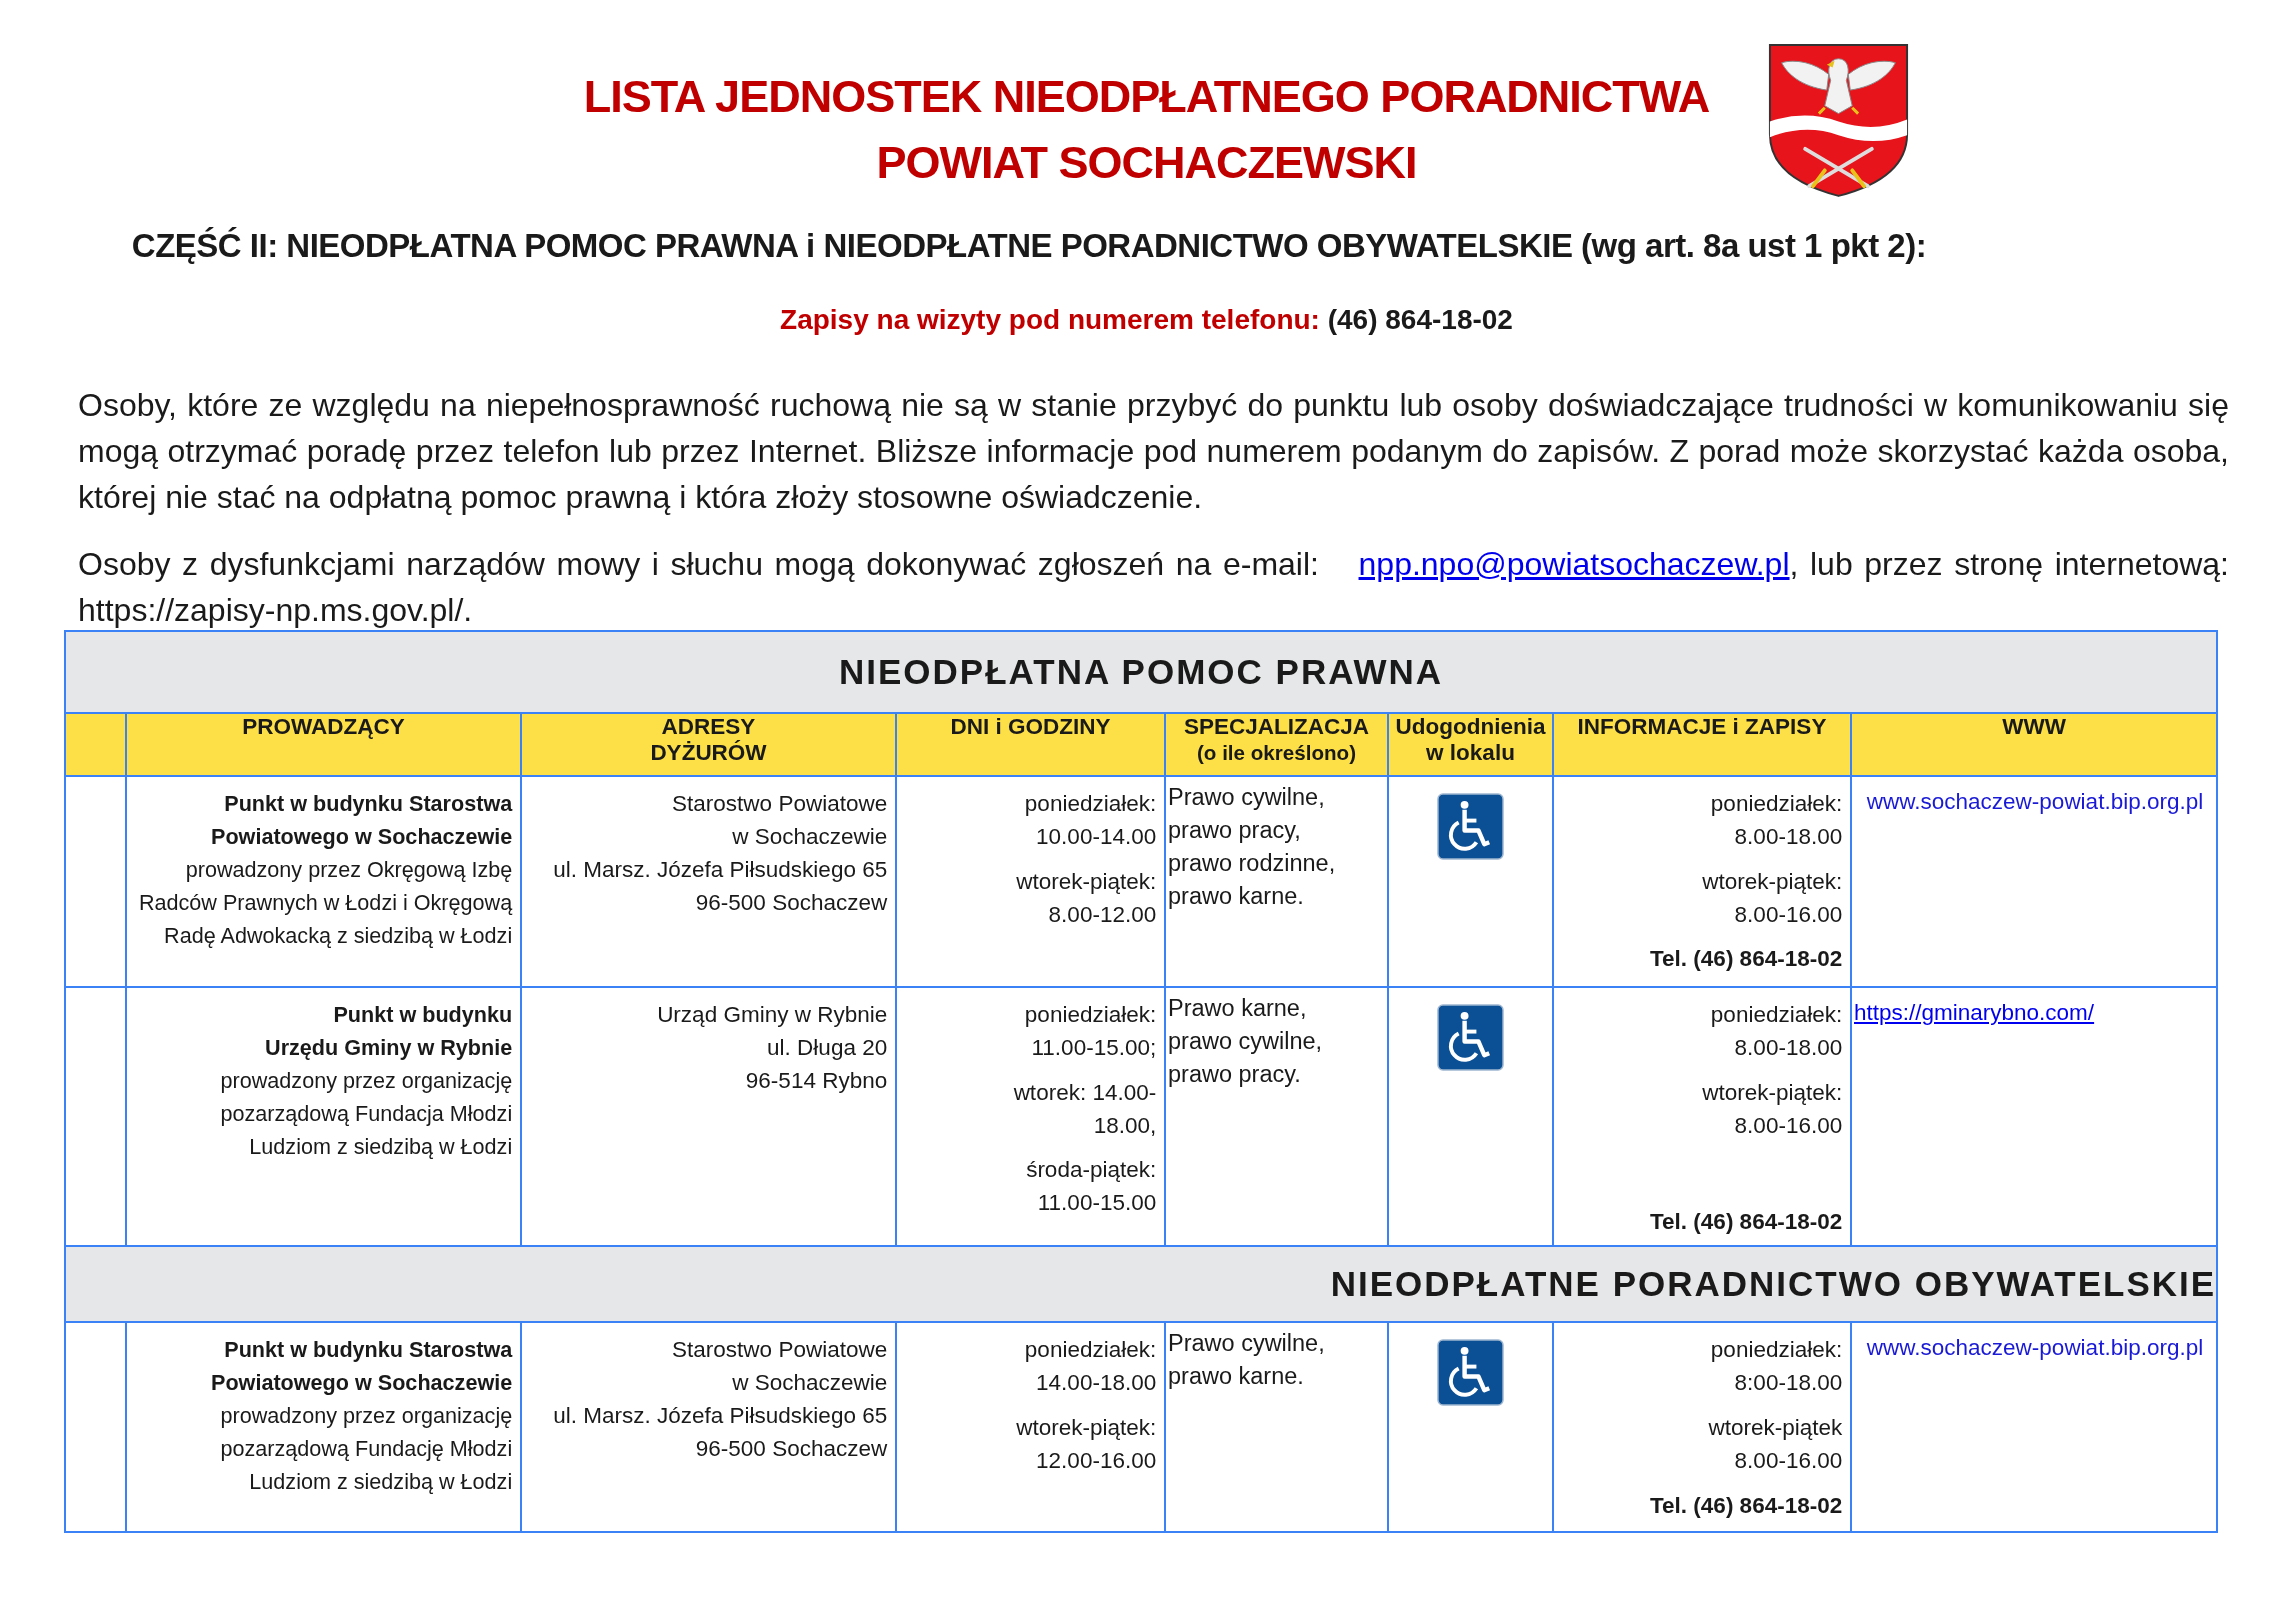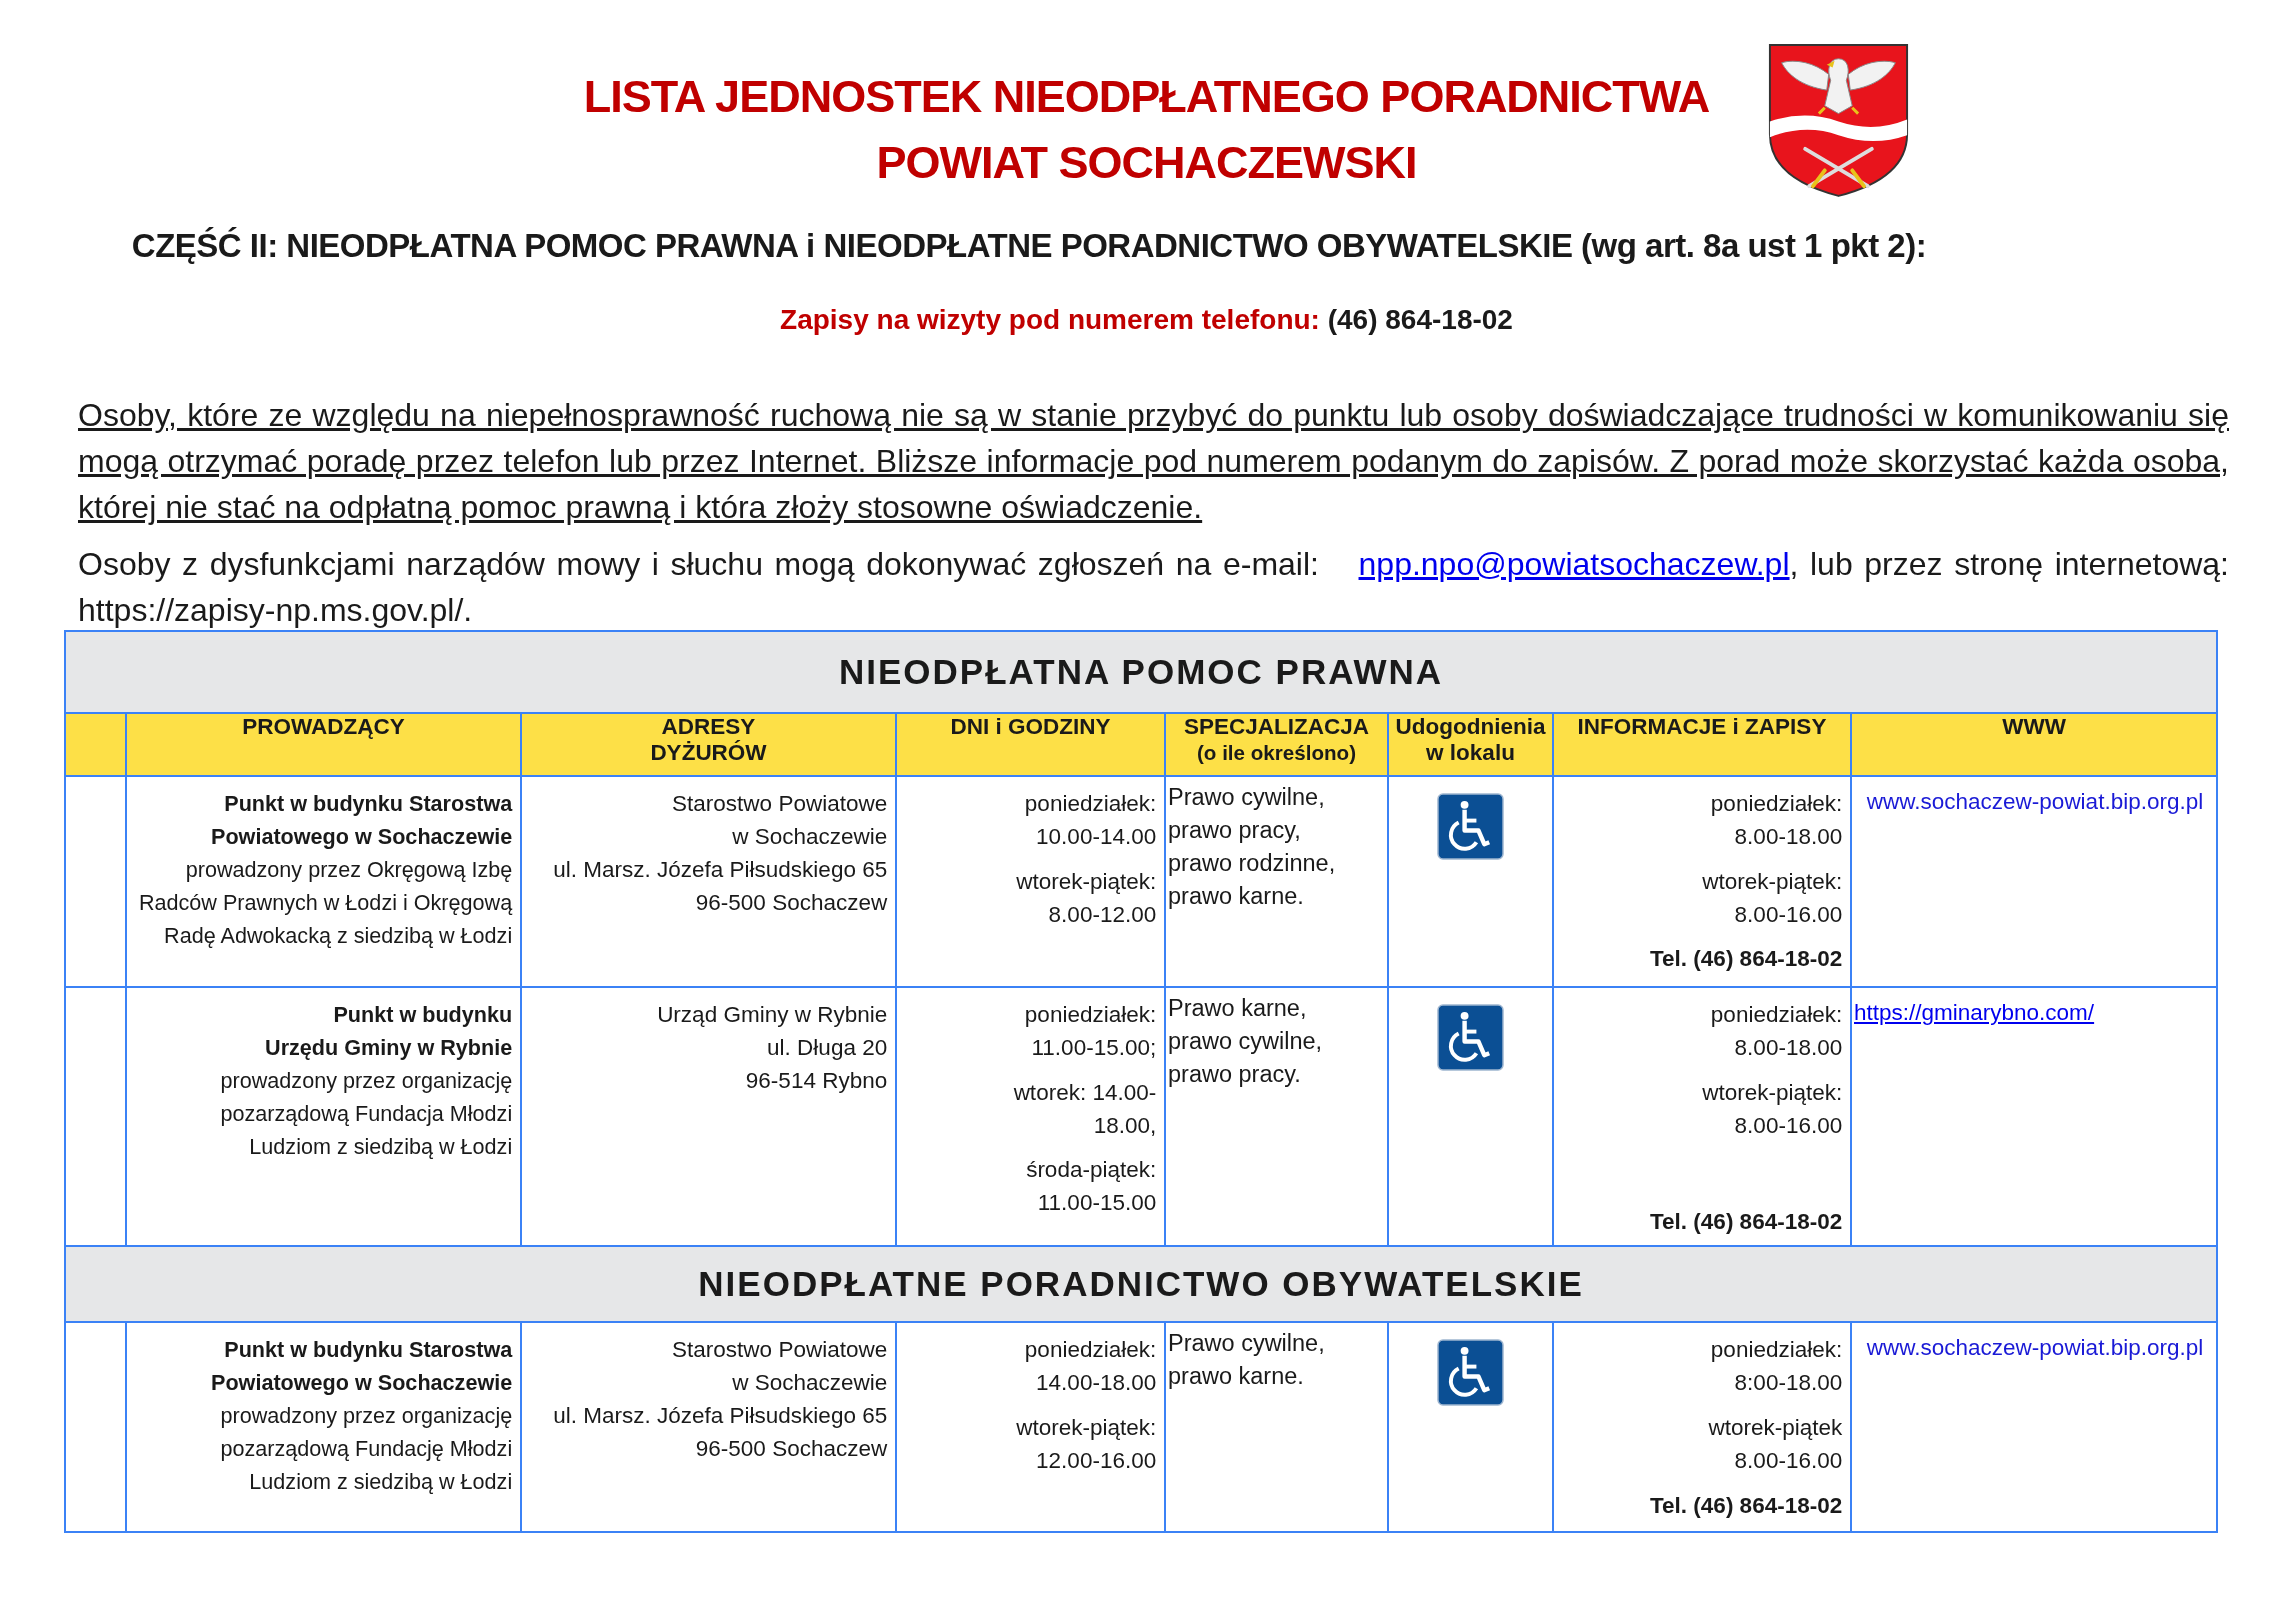--- a/index.html
+++ b/index.html
@@ -6,21 +6,21 @@
   body { width:2293px; height:1621px; position:relative; font-family:"Liberation Sans", sans-serif; color:#1a1a1a; overflow:hidden; }
   .title { position:absolute; left:0; width:2293px; text-align:center; color:#c00000; font-weight:bold; font-size:45px; letter-spacing:-1px; }
   .t1 { top:71px; }
   .t2 { top:137px; }
   .crest { position:absolute; left:1766px; top:41px; width:145px; height:157px; }
   .part { position:absolute; top:227px; left:0; width:2058px; text-align:center; font-weight:bold; font-size:33px; color:#1a1a1a; letter-spacing:-0.5px; }
   .phone { position:absolute; top:304px; left:0; width:2293px; text-align:center; font-weight:bold; font-size:28px; }
   .phone .lab { color:#c00000; }
   .phone .num { color:#1a1a1a; }
   .para { position:absolute; left:78px; width:2151px; font-size:32px; line-height:46px; text-align:justify; text-align-last:left; color:#1a1a1a; }
-  .p1 { top:392px;text-decoration:underline; }
+  .p1 { top:382px; }
   .p2 { top:541px; }
   .mail { color:#0000ee; text-decoration:underline;margin-left:28px; }
   table.main { position:absolute; left:64px; top:630px; width:2151px; border-collapse:collapse; table-layout:fixed; }
   table.main td, table.main th { border:2px solid #3b82f6; vertical-align:top; padding:0; }
   .sec { background:#e6e7e8; height:80px; text-align:center; vertical-align:middle !important; font-weight:bold; font-size:35px; letter-spacing:2px; color:#1a1a1a; }
   .hdr th { background:#fde047; height:61px; font-size:22.5px; font-weight:bold; vertical-align:middle; text-align:center; line-height:25.5px; color:#1a1a1a; }
   .hdr th .small { font-size:20.6px; }
   td .cell { padding:9.8px 7.8px 7.8px 9.8px; font-size:22.5px; line-height:33px;text-align:right; }
   .prow { height:211px; }
   .prow2 { height:202px;margin-left:40px; }
@@ -216,21 +216,21 @@
       <div>8.00-16.00</div>
       <div class="tel" style="margin-top:63px;">Tel. (46) 864-18-02</div>
     </div>
         </td>
     <td>
           <div class="www u">https://gminarybno.com/</div>
         </td>
   </tr>
 
   <tr>
-        <td colspan="8" class="sec" style="height:74px;">NIEODPŁATNE PORADNICTWO OBYWATELSKIE</td>
+        <td colspan="8" class="sec" style="height:74px;text-align:right;">NIEODPŁATNE PORADNICTWO OBYWATELSKIE</td>
       </tr>
 
   <tr class="prow3">
     <td></td>
     <td>
           <div class="cell" style="font-size:21.6px;">
       <div class="bold">Punkt w budynku Starostwa</div>
       <div class="bold">Powiatowego w Sochaczewie</div>
       <div>prowadzony przez organizację pozarządową Fundację Młodzi Ludziom z siedzibą w Łodzi</div>
     </div>

